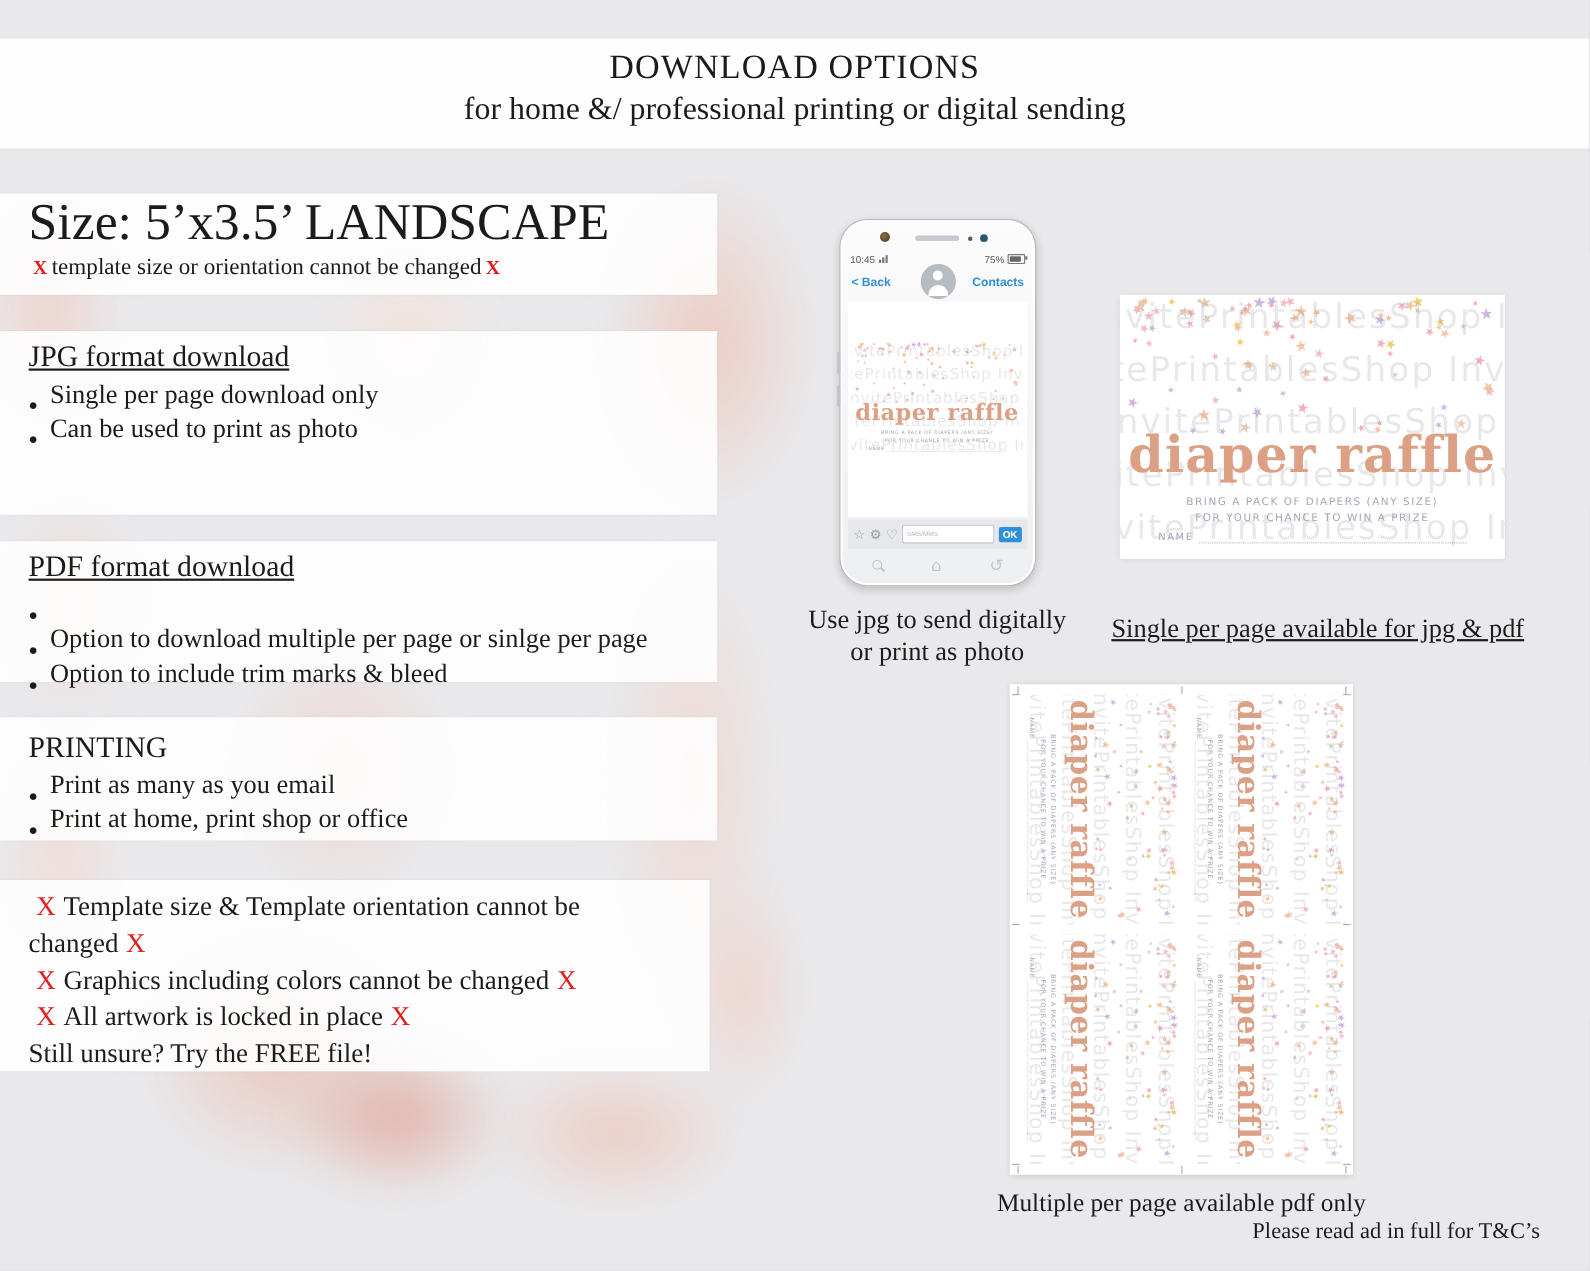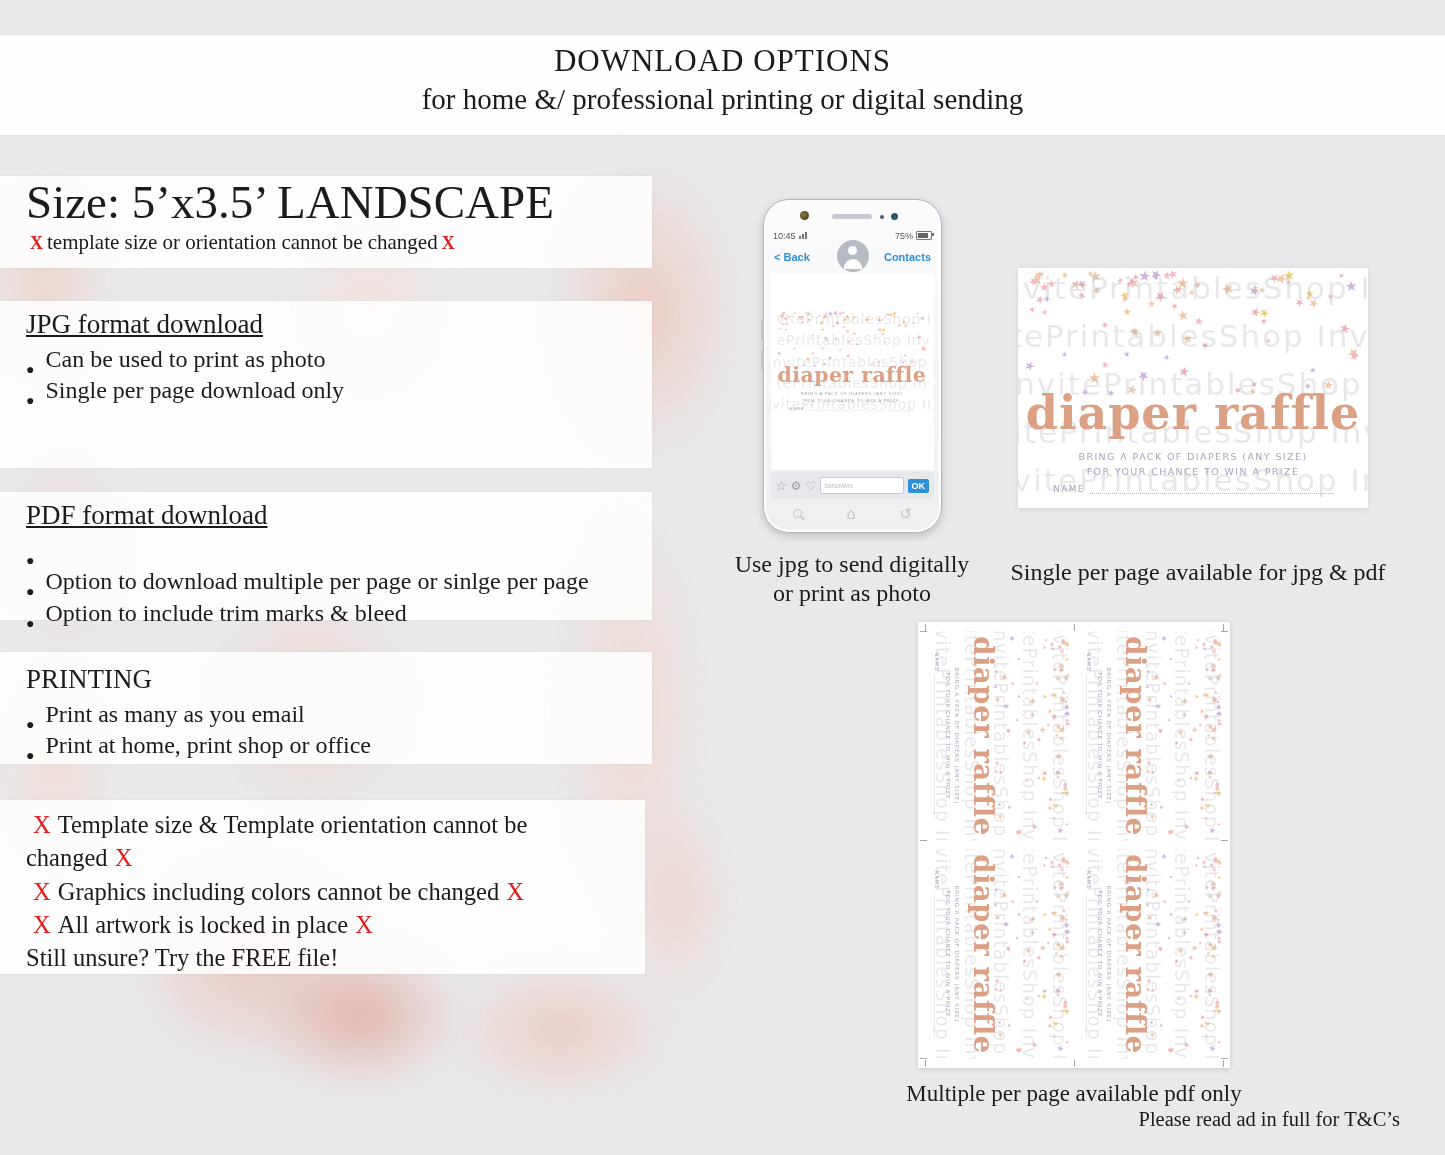--- a/index.html
+++ b/index.html
@@ -106,21 +106,21 @@
   .cell{position:absolute;width:146px;height:209px;}
   .cell1{left:7px;top:9px;}.cell2{left:159px;top:9px;}.cell3{left:7px;top:227px;}.cell4{left:159px;top:227px;}
   .rot{position:absolute;left:-31.5px;top:31.5px;width:209px;height:146px;transform:rotate(90deg);}
   .rot .card{transform:scale(0.597,0.608);transform-origin:top left;}
   .tick-v{position:absolute;width:1px;height:7px;background:#a8a8a8;}
   .tick-h{position:absolute;width:7px;height:1px;background:#a8a8a8;}
 
   
   .cap{position:absolute;text-align:center;font-size:24px;line-height:1.2;}
   .cap-phone{left:726px;top:550px;width:252px;}
-  .cap-single{left:1008px;top:558px;width:380px;}
+  .cap-single{left:1008px;top:558px;width:380px;text-decoration:underline;}
   .cap-multi{left:884px;top:1080px;width:380px;font-size:23px;}
   .terms{position:absolute;left:1030px;top:1108px;width:370px;text-align:right;font-size:20.5px;}
 </style>
 </head>
 <body>
 
 <div class="canvas">
 
   <div>
     <div class="fl fl1"></div>
@@ -143,25 +143,25 @@
 
   <div class="band band-size">
     <div class="size-heading">Size: 5’x3.5’ LANDSCAPE</div>
     <div class="size-note"><span class="rxb">X</span><span>template size or orientation cannot be changed</span><span class="rxb">X</span></div>
   </div>
 
   <div class="band band-jpg">
     <div class="sec-h u">JPG format download</div>
     <div class="bullet">
         <span class="dot"></span>
-        <span>Can be used to print as photo</span>
+        <span>Single per page download only</span>
       </div>
     <div class="bullet">
         <span class="dot"></span>
-        <span>Single per page download only</span>
+        <span>Can be used to print as photo</span>
       </div>
   </div>
 
   <div class="band band-pdf">
     <div class="sec-h u">PDF format download</div>
     <div class="bullet">
         <span class="dot"></span>
       </div>
     <div class="bullet">
         <span class="dot"></span>

